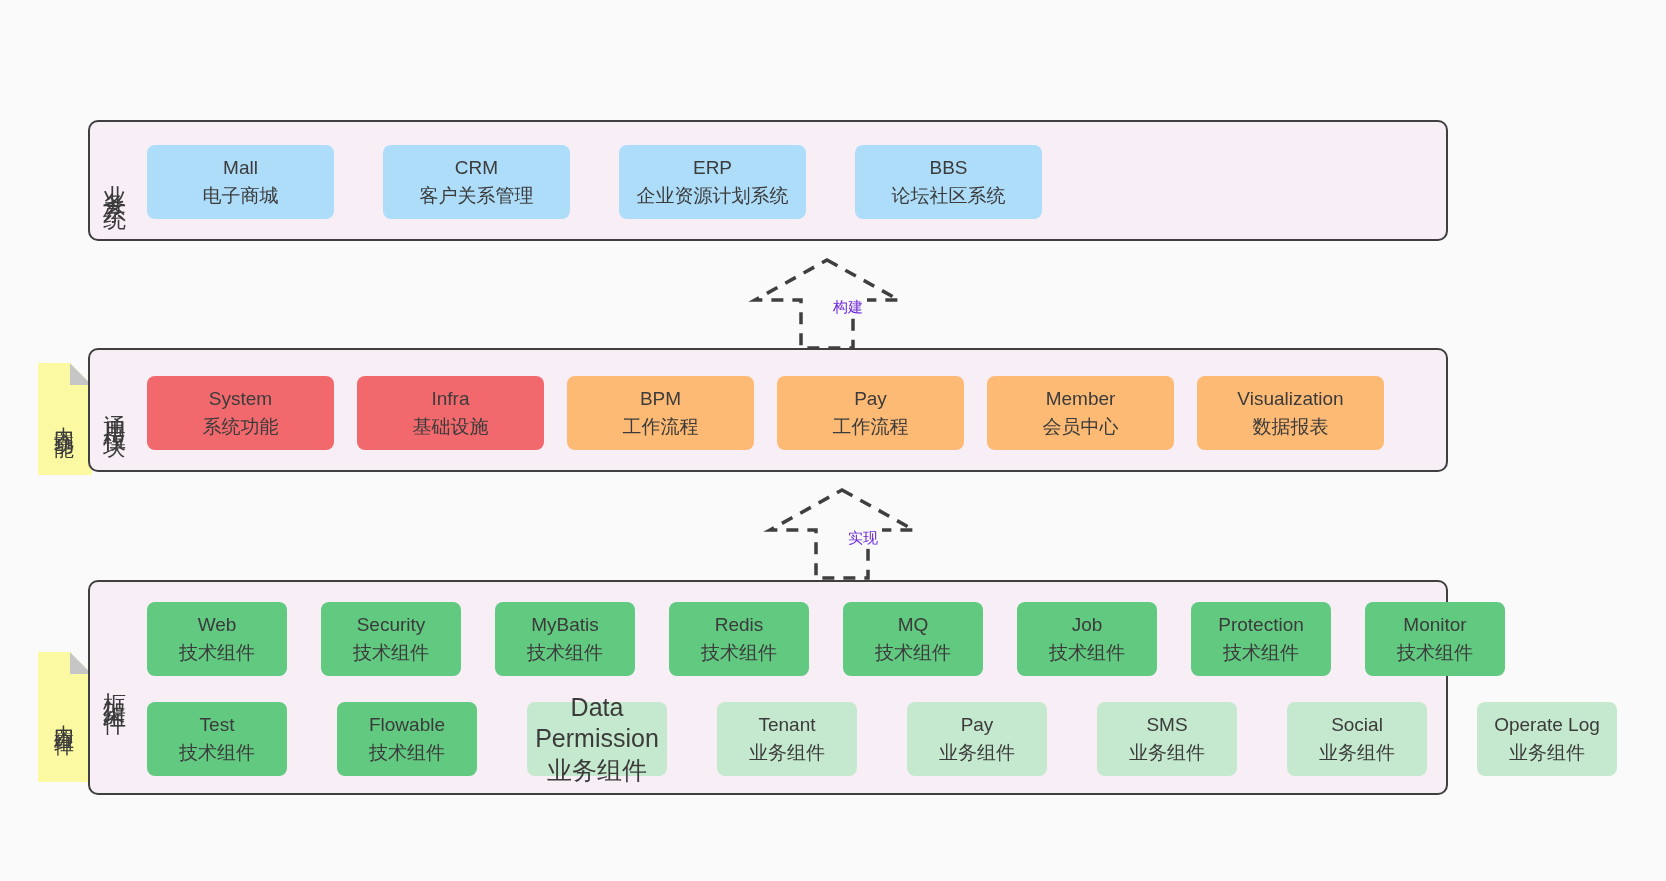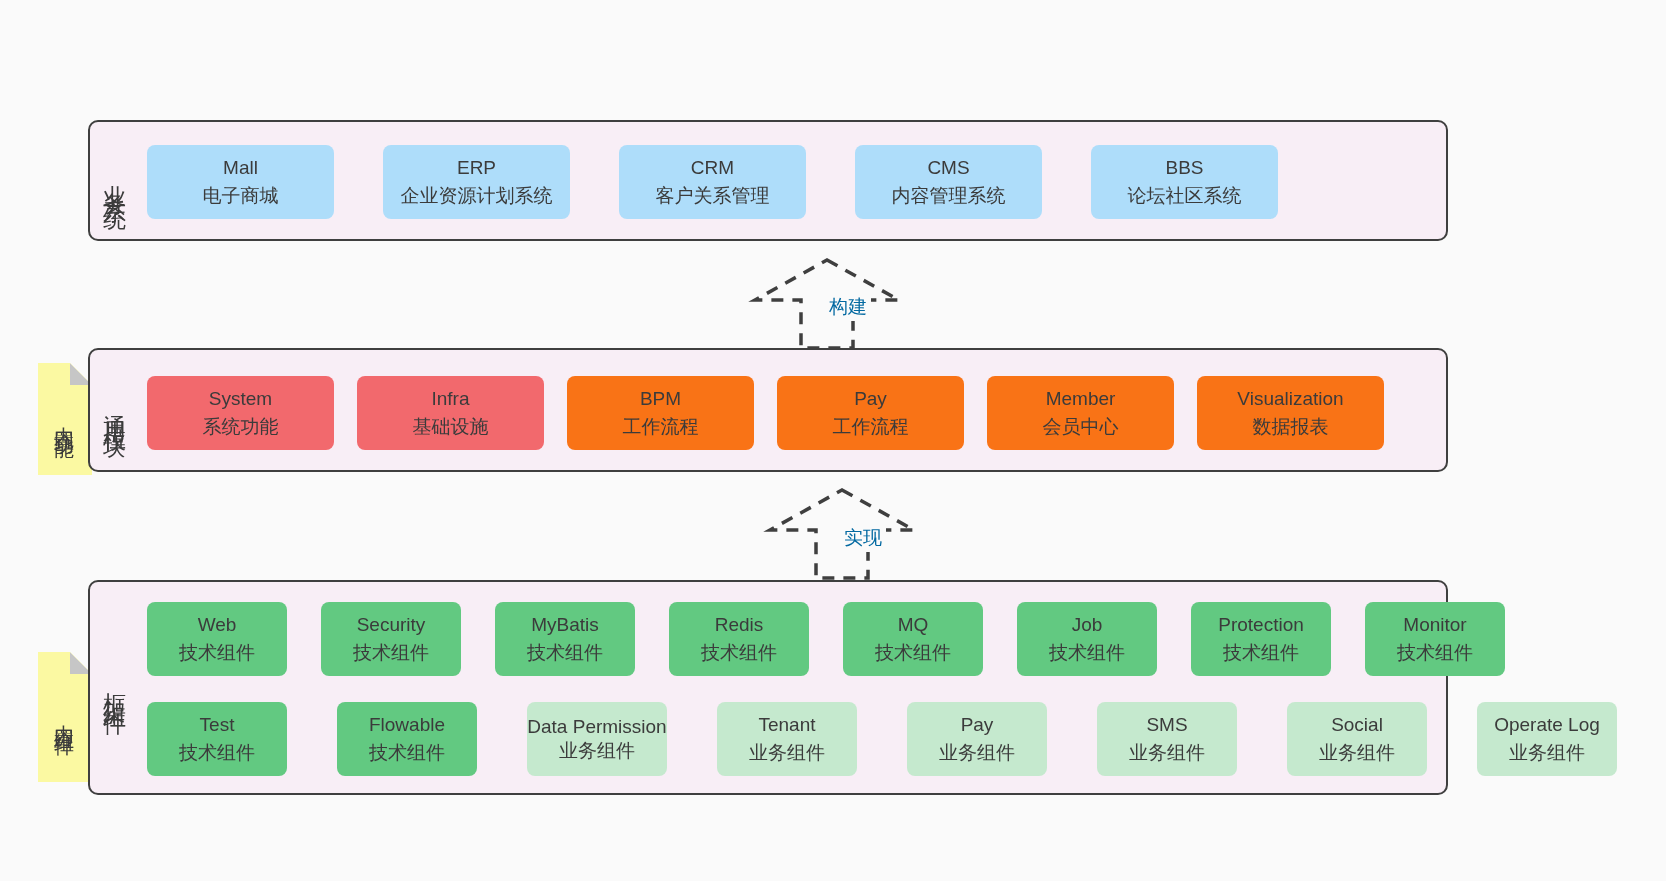--- a/index.html
+++ b/index.html
@@ -40,24 +40,24 @@
     display:flex; flex-direction:column;
     justify-content:center; align-items:center;
     text-align:center;
     font-size:19px; line-height:1.5;
     color:#3b3b3b;
   }
   .box-w { width:187px; height:74px; }   
   .box-n { width:140px; height:74px; }   
   .blue   { background:#aeddfa; }
   .red    { background:#f2696d; }
-  .pink   { background:#f97316; }
+  .pink   { background:#fdba74; }
   .green  { background:#62c981; }
   .lgreen { background:#c5e9ce; }
-  .compact { line-height:1.26; font-size:19px; }
+  .compact { line-height:1.26; font-size:25px; }
   .box-name, .box-desc { display:block; width:100%; }
   
   .note {
     position:absolute; left:38px; width:54px;
     background:#fbf9a2;
     z-index:1;
     clip-path:polygon(0 0, calc(100% - 22px) 0, 100% 22px, 100% 100%, 0 100%);
     display:flex; align-items:center; justify-content:center;
   }
   #note-functions  { top:363px; height:112px; }
@@ -79,48 +79,44 @@
   #arrow-implement { left:757px; top:486px; }
   .arrow-shape {
     fill:none; stroke:#3f3f3f; stroke-width:3.5;
     stroke-dasharray:12 9; stroke-linejoin:miter;
   }
   .arrow-label {
     position:absolute; z-index:3;
     transform:translate(-50%,-50%);
     background:#fafafa;
     padding:1px 4px;
-    font-size:19px; color:#0369a1;
+    font-size:15px; color:#6d28d9;
     white-space:nowrap;
     font-family:Liberation Mono, monospace;
   }
   #arrow-build-label     { left:848px; top:307px; }
   #arrow-implement-label { left:863px; top:538px; }
 </style>
 </head>
 <body>
 
 <div class="tier" id="tier-business">
   <div class="tier-label">业务系统</div>
   <div class="row">
     <div class="box box-w blue">
       <span class="box-name">Mall</span>
       <span class="box-desc">电子商城</span>
     </div>
     <div class="box box-w blue">
+      <span class="box-name">CRM</span>
+      <span class="box-desc">客户关系管理</span>
+    </div>
+    <div class="box box-w blue">
       <span class="box-name">ERP</span>
       <span class="box-desc">企业资源计划系统</span>
-    </div>
-    <div class="box box-w blue">
-      <span class="box-name">CRM</span>
-      <span class="box-desc">客户关系管理</span>
-    </div>
-    <div class="box box-w blue">
-      <span class="box-name">CMS</span>
-      <span class="box-desc">内容管理系统</span>
     </div>
     <div class="box box-w blue">
       <span class="box-name">BBS</span>
       <span class="box-desc">论坛社区系统</span>
     </div>
   </div>
 </div>
 
 <svg class="arrow-svg" id="arrow-build" width="170" height="96">
   <polygon class="arrow-shape" points="85,4 157,44 111,44 111,92 59,92 59,44 13,44"></polygon>

